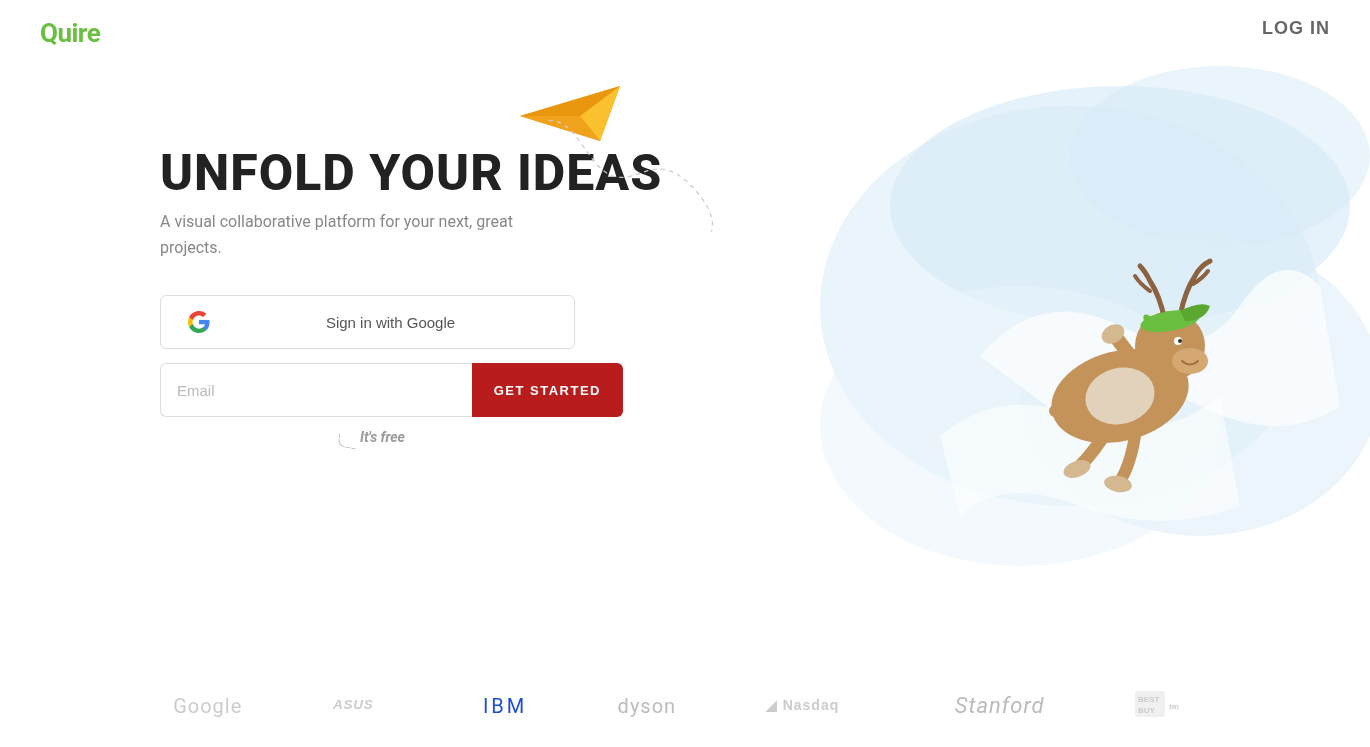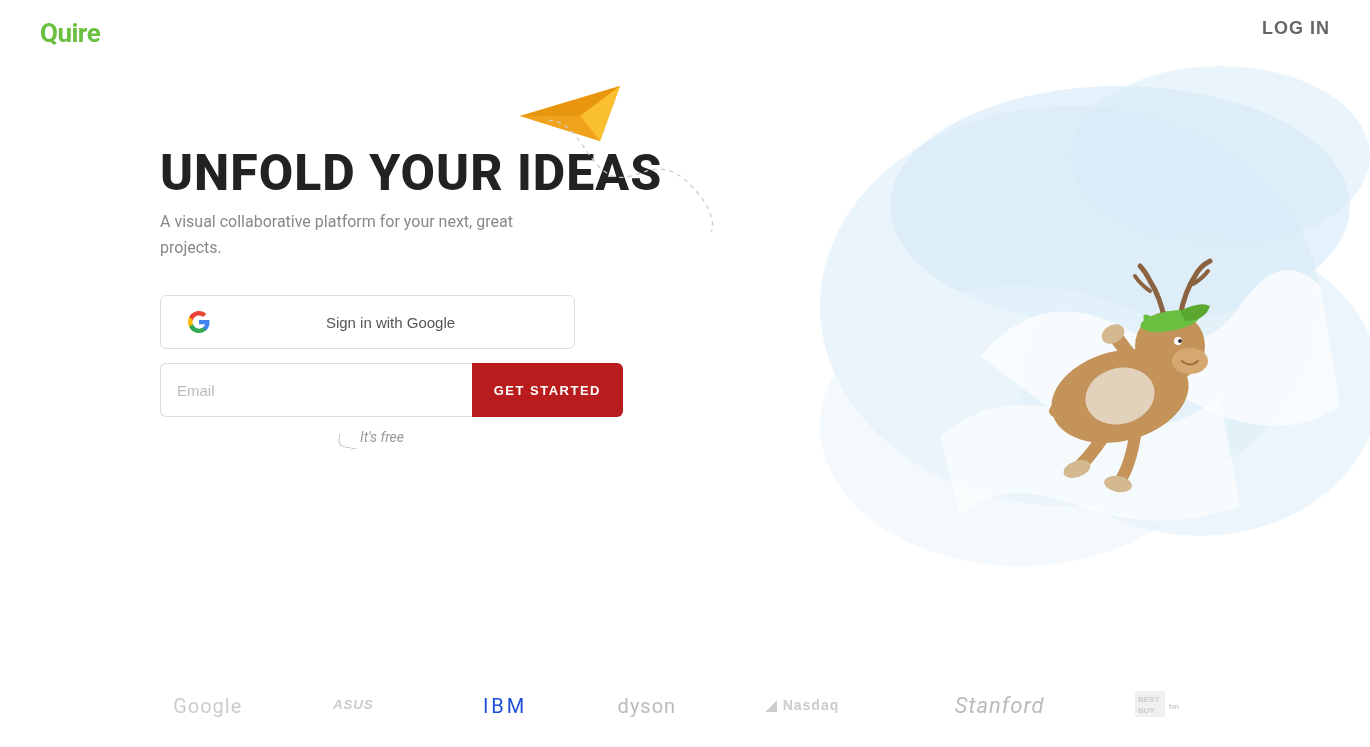--- a/index.html
+++ b/index.html
@@ -161,20 +161,21 @@
     }
 
     
     .its-free {
       font-size: 14px;
       color: #999;
       margin-left: 200px;
       font-style: italic;
       position: relative;
       display: inline-block;
+      font-weight: bold;
     }
 
     .its-free::before {
       content: '';
       position: absolute;
       left: -22px;
       top: 6px;
       width: 18px;
       height: 12px;
       border-left: 1.5px solid #bbb;

